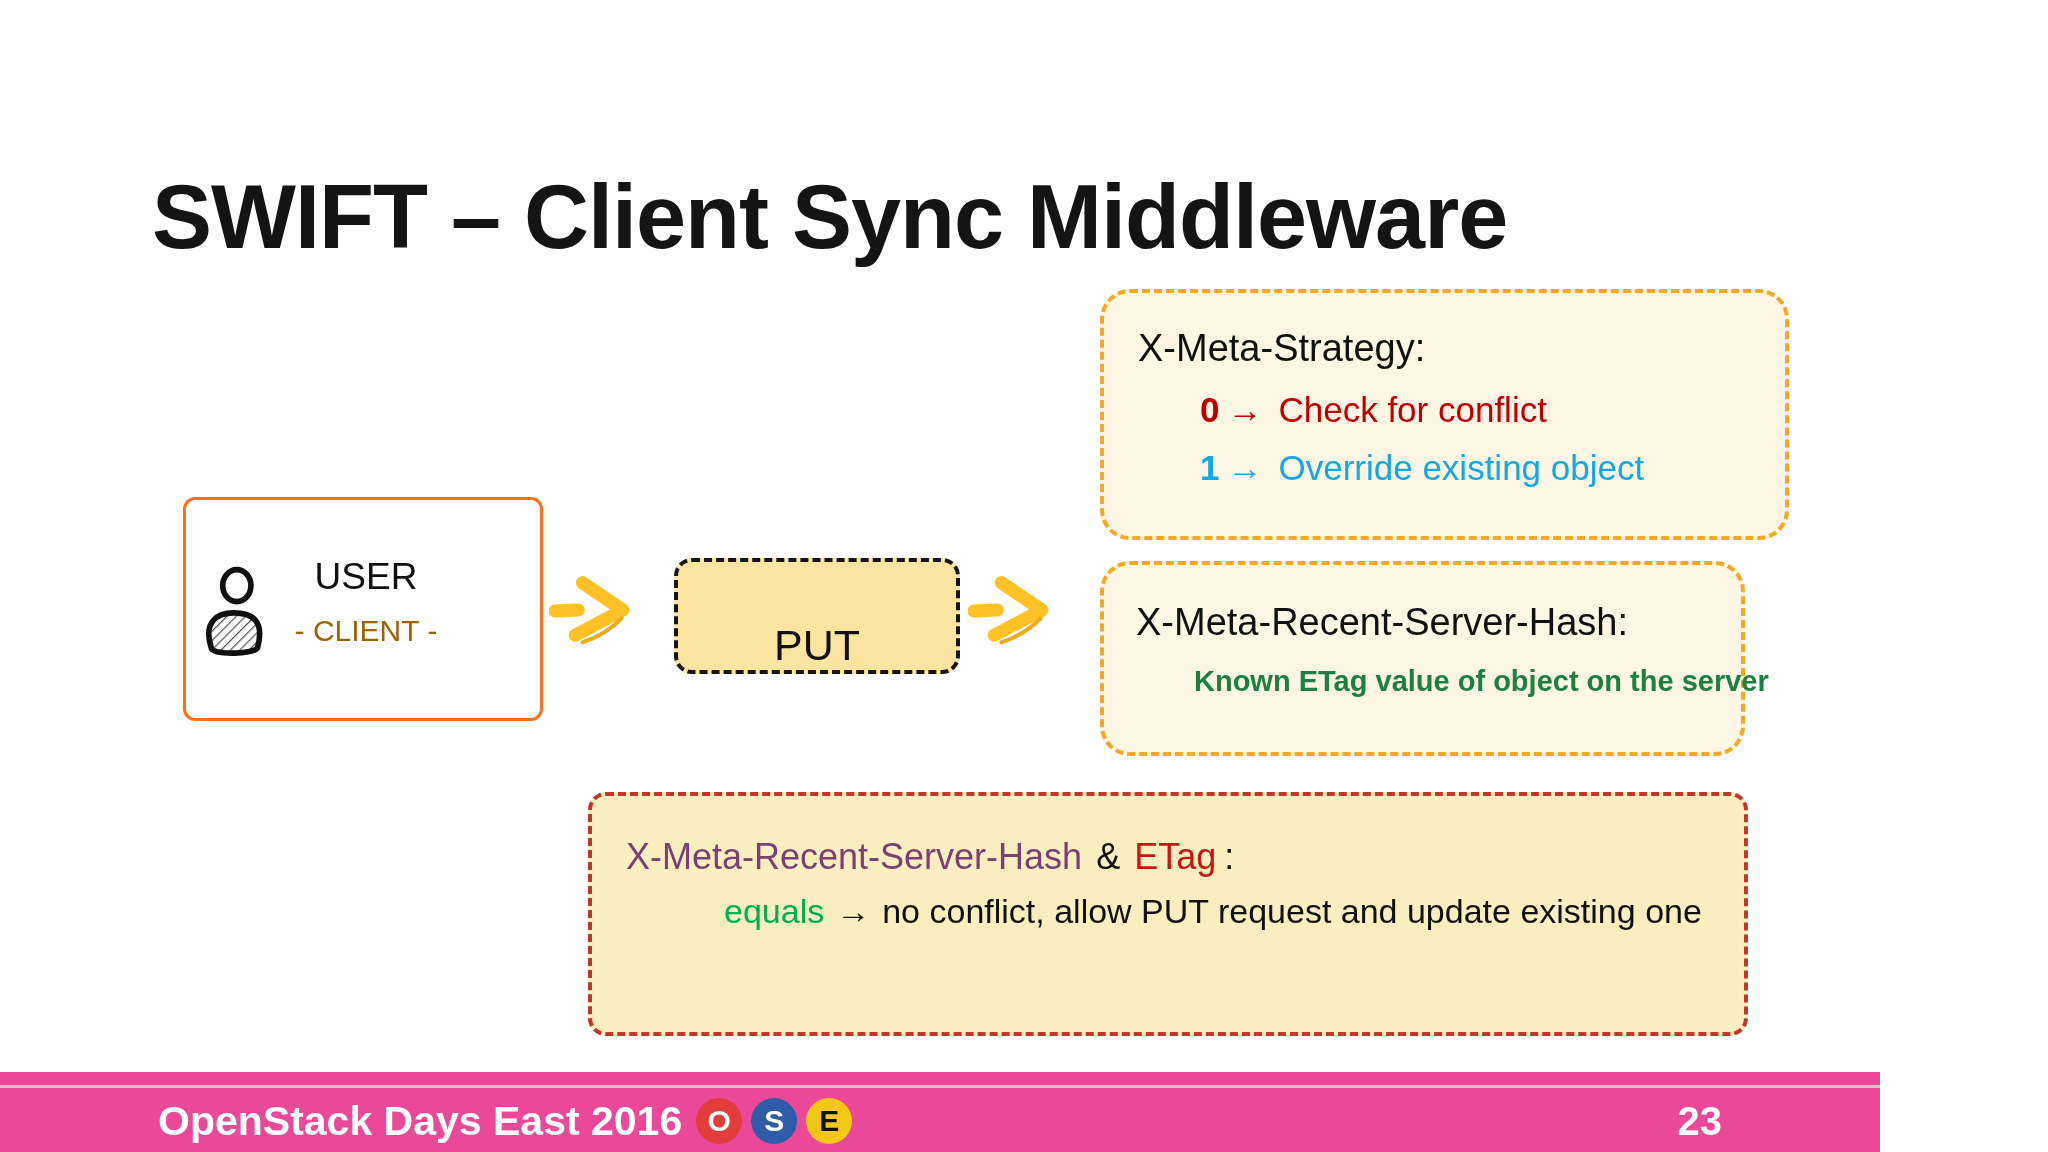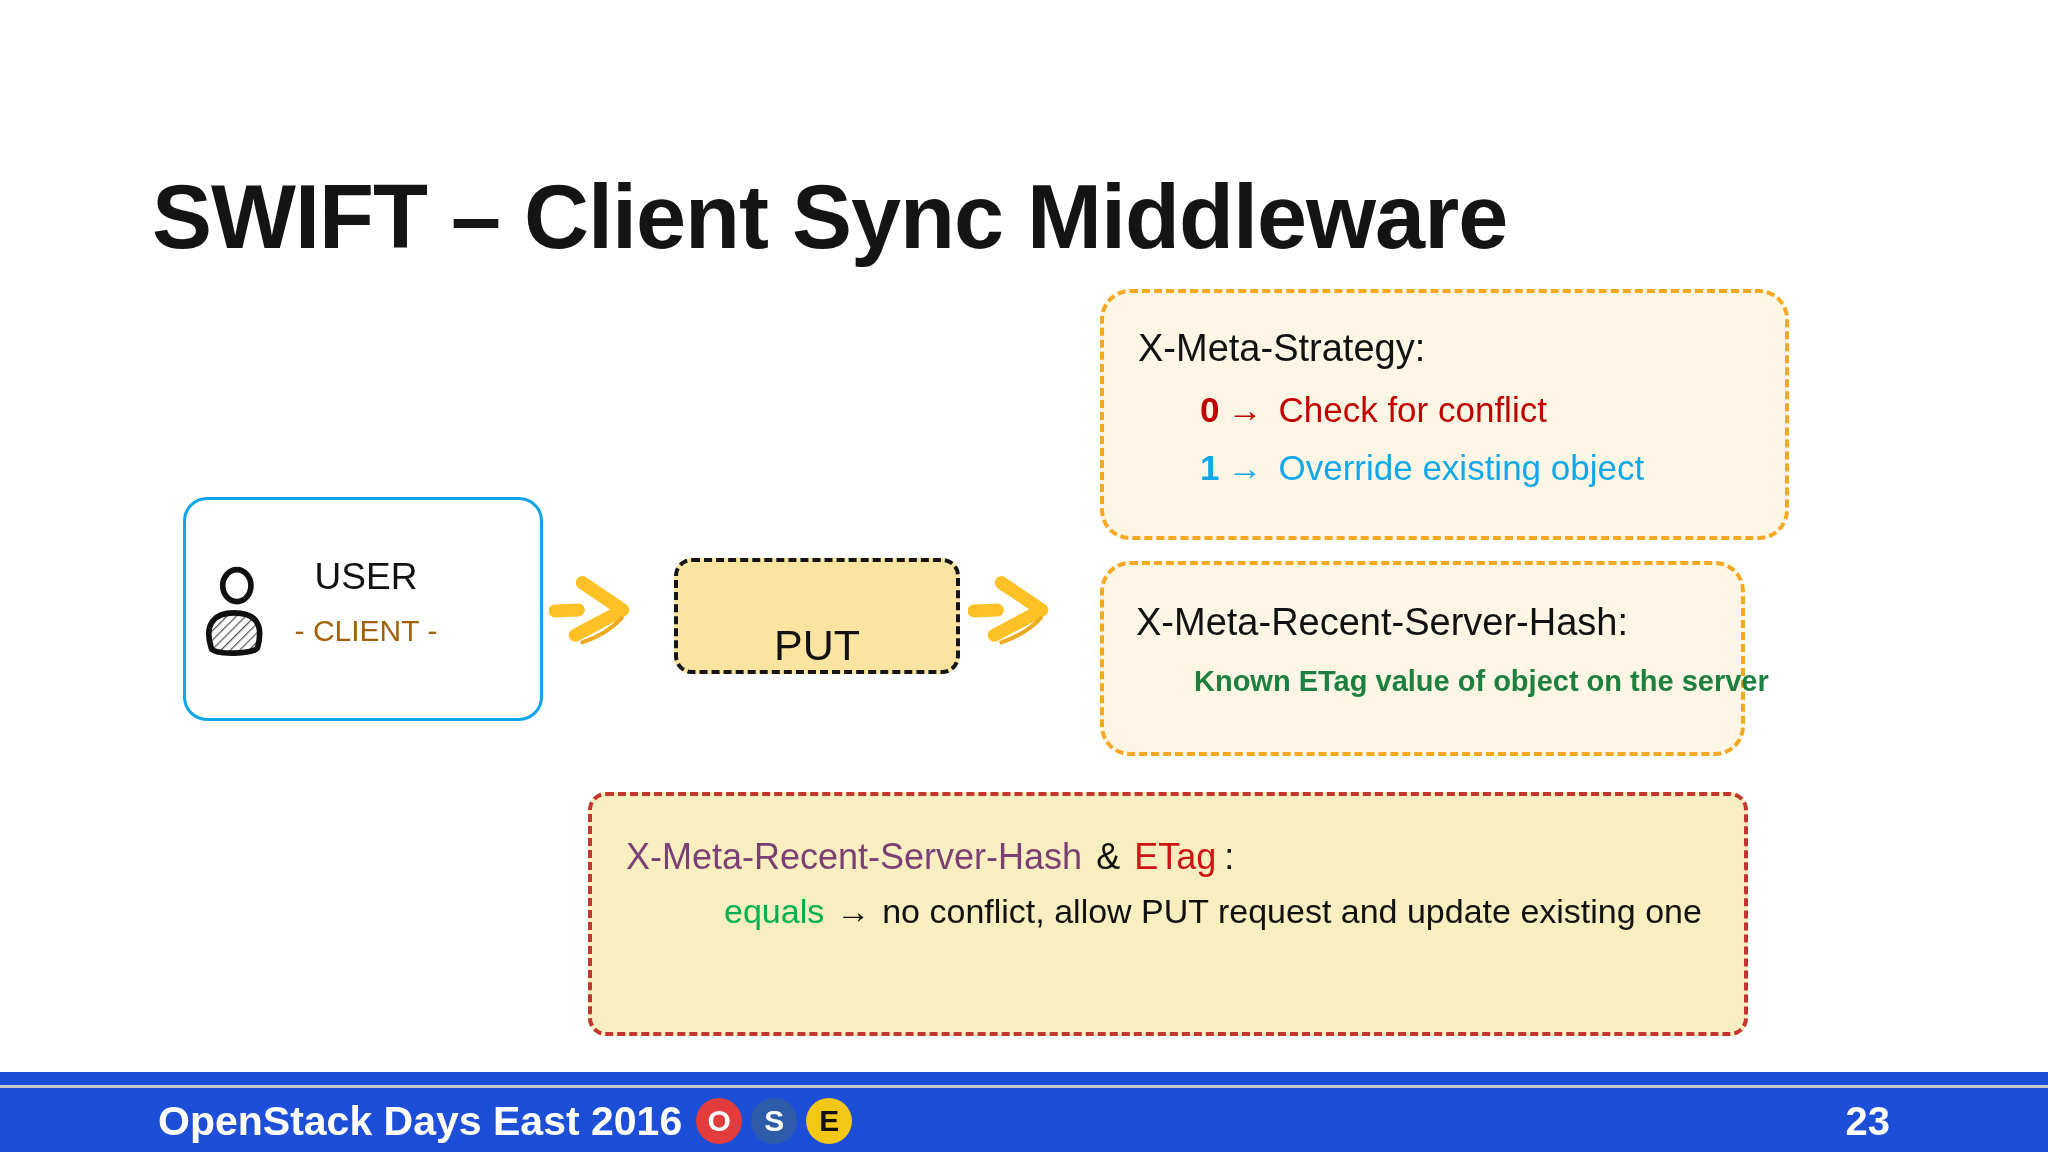--- a/index.html
+++ b/index.html
@@ -26,22 +26,22 @@
   }
 
   
   .user-box {
     position: absolute;
     left: 183px;
     top: 497px;
     width: 354px;
     height: 218px;
     background: #ffffff;
-    border: 3px solid #0ea5e9;
-    border-radius: 24px;
+    border: 3px solid #f97316;
+    border-radius: 12px;
   }
   .person-icon {
     position: absolute;
     left: 16px;
     top: 64px;
     width: 64px;
     height: 94px;
   }
   .user-label {
     position: absolute;
@@ -141,22 +141,22 @@
   }
   .rule { white-space: nowrap; line-height: 42px; }
   .rule .rule-arrow { font-weight: bold; margin: 0 12px; color: #111; }
   .cond-green { color: #00B050; }
   .cond-red   { color: #FF0000; }
 
   
   .footer {
     position: absolute;
     left: 0; top: 1072px;
-    width: 2048px; height: 80px;
-    background: #1d4ed8;
+    width: 1880px; height: 80px;
+    background: #ec4899;
   }
   .footer-line {
     position: absolute; left: 0; top: 13px;
     width: 100%; height: 3px;
     background: #C9C9C9;
   }
   .footer-content {
     position: absolute;
     left: 158px; right: 158px; top: 18px; bottom: 0;
     display: flex; align-items: center;

